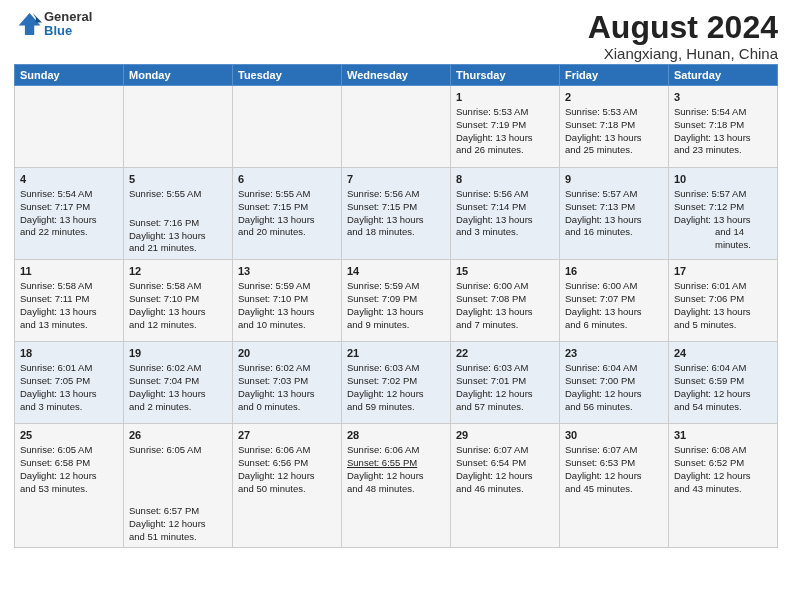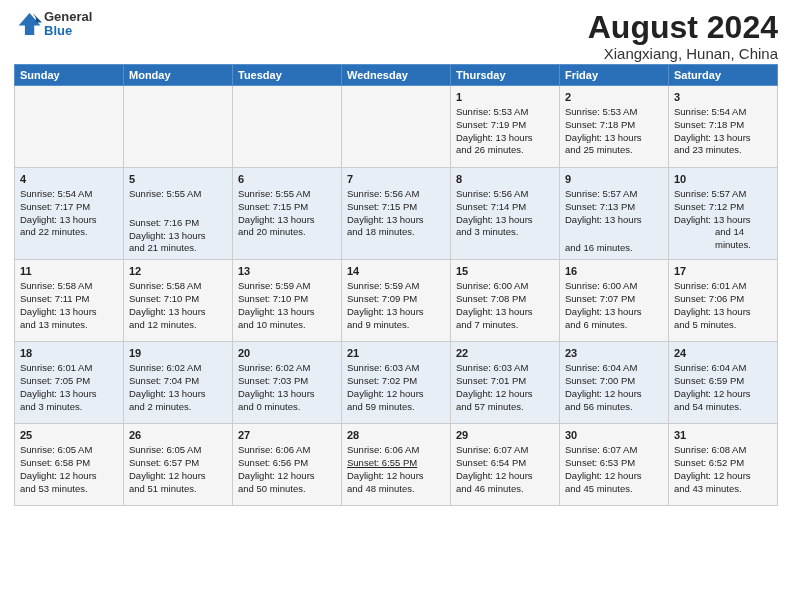--- a/index.html
+++ b/index.html
@@ -186,21 +186,21 @@
             <span style="display: block;">Sunrise: 5:56 AM</span>
             <span style="display: block;">Sunset: 7:14 PM</span>
             <span style="display: block;">Daylight: 13 hours</span>
             <span style="display: block;">and 3 minutes.</span>
           </td>
           <td>
             <span class="day-num">9</span>
             <span style="display: block;">Sunrise: 5:57 AM</span>
             <span style="display: block;">Sunset: 7:13 PM</span>
             <span style="display: block;">Daylight: 13 hours</span>
-            <span style="display: block; margin-top: 16px;">and 16 minutes.</span>
+            <span style="display: block;">and 16 minutes.</span>
           </td>
           <td>
             <span class="day-num">10</span>
             <span style="display: block;">Sunrise: 5:57 AM</span>
             <span style="display: block;">Sunset: 7:12 PM</span>
             <span style="display: block;">Daylight: 13 hours</span>
             <span style="display: block; margin-left: 41px;">and 14 minutes.</span>
           </td>
         </tr>
         <tr>
@@ -309,21 +309,21 @@
           <td>
             <span class="day-num">25</span>
             <span style="display: block;">Sunrise: 6:05 AM</span>
             <span style="display: block;">Sunset: 6:58 PM</span>
             <span style="display: block;">Daylight: 12 hours</span>
             <span style="display: block;">and 53 minutes.</span>
           </td>
           <td>
             <span class="day-num">26</span>
             <span style="display: block;">Sunrise: 6:05 AM</span>
-            <span style="display: block;">Sunset: 6:57 PM</span>
+            <span style="display: block; margin-top: 48px;">Sunset: 6:57 PM</span>
             <span style="display: block;">Daylight: 12 hours</span>
             <span style="display: block;">and 51 minutes.</span>
           </td>
           <td>
             <span class="day-num">27</span>
             <span style="display: block;">Sunrise: 6:06 AM</span>
             <span style="display: block;">Sunset: 6:56 PM</span>
             <span style="display: block;">Daylight: 12 hours</span>
             <span style="display: block;">and 50 minutes.</span>
           </td>

